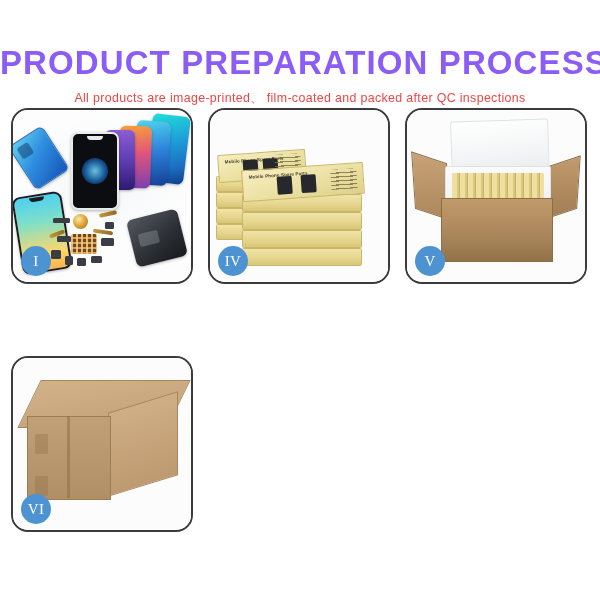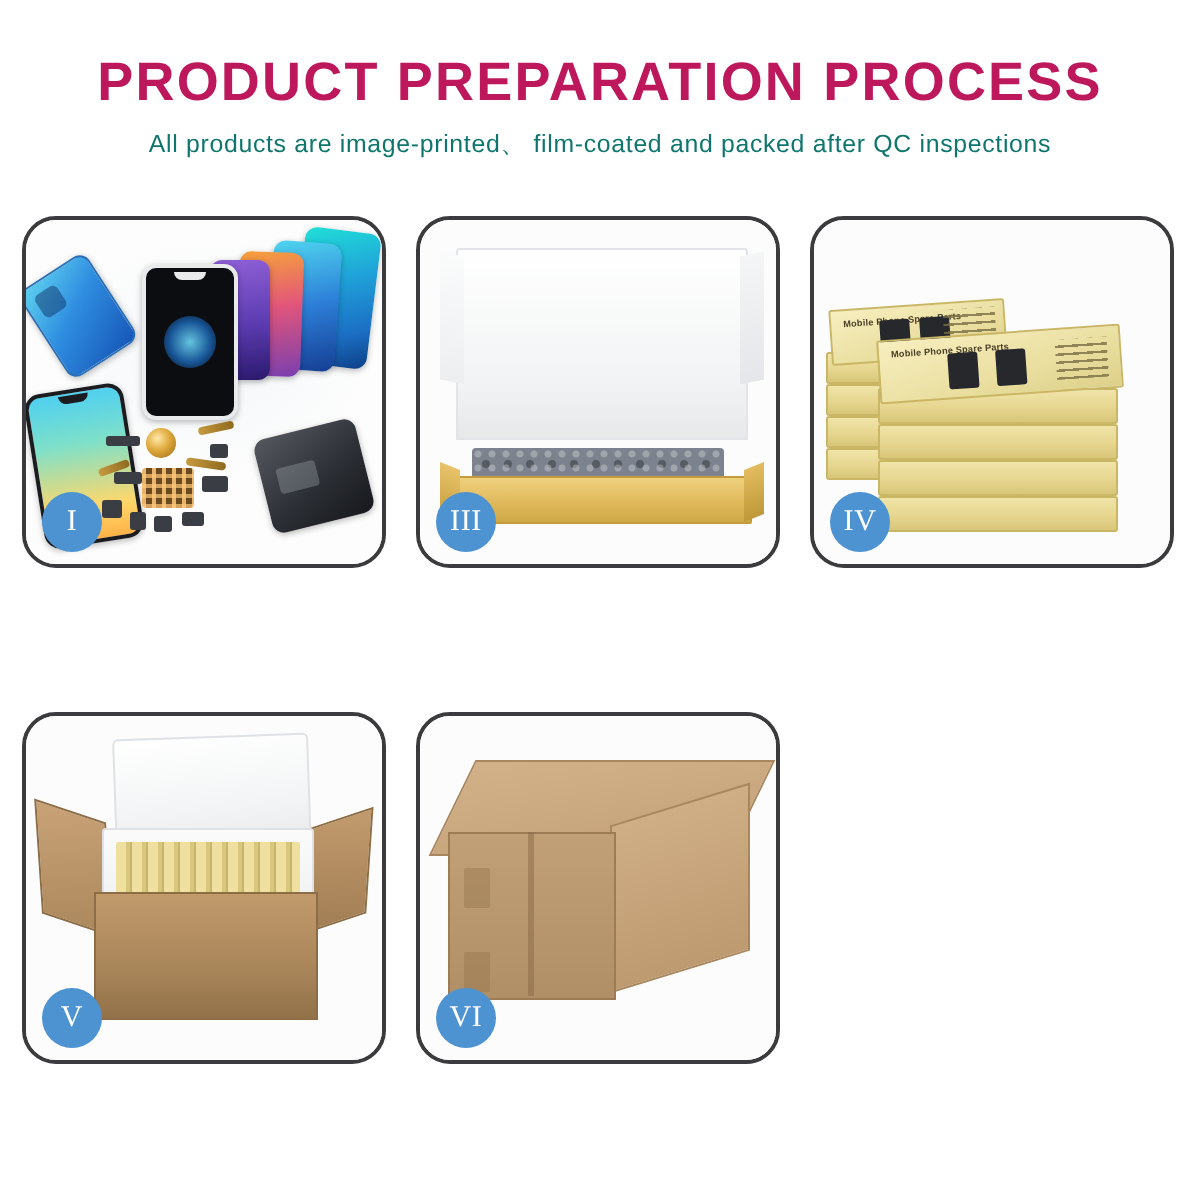--- a/index.html
+++ b/index.html
@@ -15,33 +15,34 @@
     color: #111111;
     position: relative;
   }
 
   
   .header {
     padding-top: 27px;
     text-align: center;
   }
   .page-title {
-    font-size: 27px;
+    font-size: 33px;
     font-weight: bold;
     letter-spacing: 1.1px;
-    color: #be185d;
+    color: #8b5cf6;
     line-height: 1.05;
     white-space: nowrap;
+    margin-top: 19px;
   }
   .page-subtitle {
     margin-top: 9px;
     font-size: 12.4px;
     font-weight: normal;
     letter-spacing: 0.35px;
-    color: #0f766e;
+    color: #ef4444;
     white-space: nowrap;
   }
 
   
   .grid {
     position: absolute;
     top: 108px;
     left: 11px;
     width: 578px;
     display: grid;
@@ -456,28 +457,20 @@
       <div class="part" style="left:88px;top:128px;width:13px;height:8px;"></div>
       <div class="part" style="left:92px;top:112px;width:9px;height:7px;"></div>
       <div class="flex-cable" style="left:86px;top:102px;width:18px;transform:rotate(-12deg);"></div>
       <div class="flex-cable" style="left:80px;top:120px;width:20px;transform:rotate(8deg);"></div>
       <div class="flex-cable" style="left:36px;top:122px;width:16px;transform:rotate(-20deg);"></div>
     </div>
     <div class="badge">I</div>
   </div>
 
 
-  <div class="card">
-    <div class="card-stage">
-      <div class="mailer-lid"></div>
-      <div class="mailer-foam"></div>
-      <div class="mailer-base"></div>
-    </div>
-    <div class="badge">III</div>
-  </div>
 
   <div class="card">
     <div class="card-stage">
       <div class="stack">
 
         <div class="ybox" style="left:0px;  top:52px; width:78px; height:14px;"></div>
         <div class="ybox" style="left:0px;  top:68px; width:78px; height:14px;"></div>
         <div class="ybox" style="left:0px;  top:84px; width:78px; height:14px;"></div>
         <div class="ybox" style="left:0px;  top:100px;width:78px; height:14px;"></div>
 

